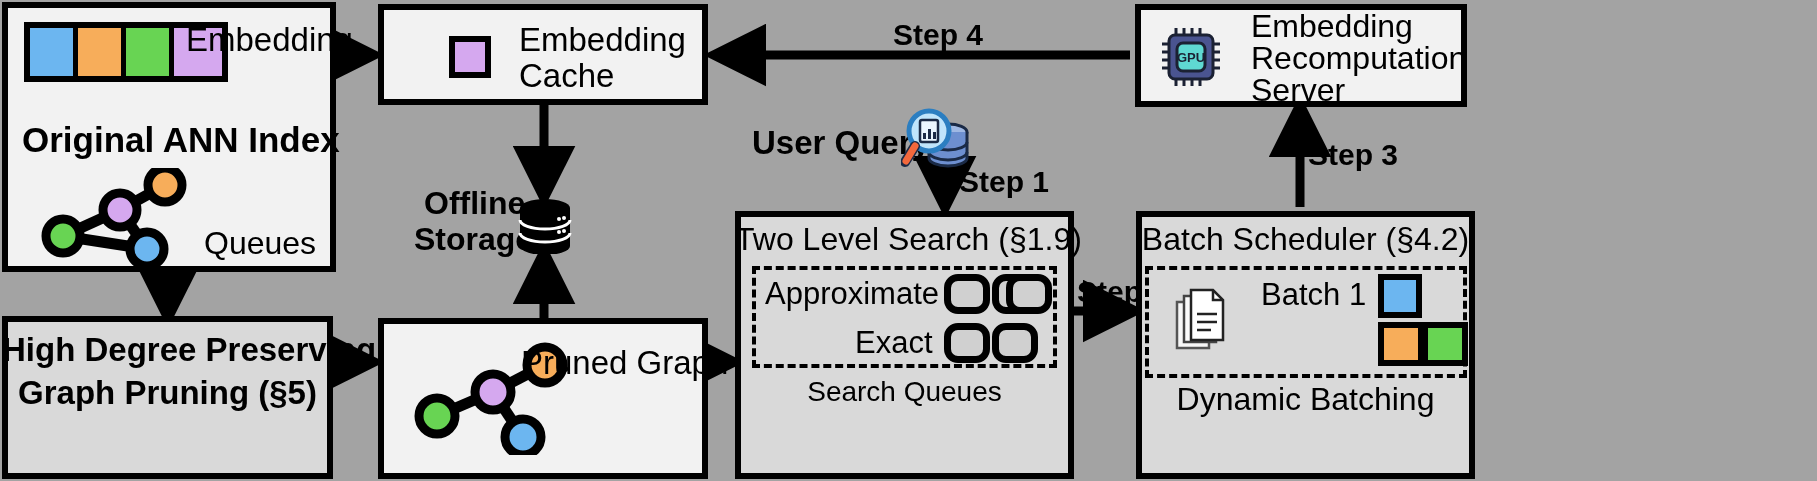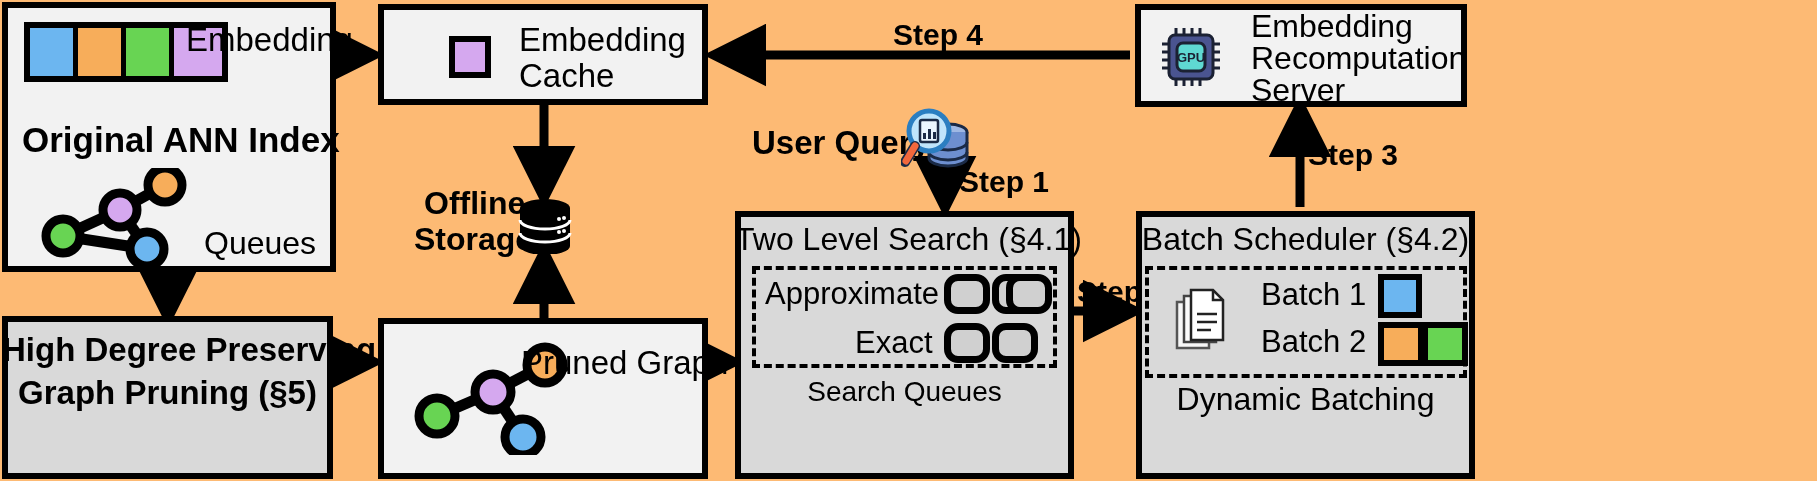--- a/index.html
+++ b/index.html
@@ -4,21 +4,21 @@
 <style>
   html,body{margin:0;padding:0;background:#fff;}
   body{
     font-family:"Liberation Sans","DejaVu Sans",sans-serif;
     color:#000;
   }
   #canvas{
     position:relative;
     width:1817px;
     height:481px;
-    background:#fdba74;
+    background:#a3a3a3;
     overflow:hidden;
   }
   .box{
     position:absolute;
     border:6px solid #000;
     box-sizing:border-box;
   }
   .fill-light{background:#f2f2f2;}
   .fill-dark{background:#d9d9d9;}
   .lbl{
@@ -163,21 +163,21 @@
     <rect x="19" y="16" width="18" height="22" rx="2" fill="#eaf6ff" stroke="#1a2a46" stroke-width="2.5"></rect>
     <rect x="22" y="29" width="3" height="6" fill="#1a2a46"></rect>
     <rect x="27" y="25" width="3" height="10" fill="#1a2a46"></rect>
     <rect x="32" y="28" width="3" height="7" fill="#1a2a46"></rect>
     <line x1="14" y1="42" x2="4" y2="58" stroke="#1a2a46" stroke-width="10" stroke-linecap="round"></line>
     <line x1="14" y1="42" x2="5" y2="57" stroke="#f2683c" stroke-width="7" stroke-linecap="round"></line>
   </svg>
   <div class="lbl bold" style="left:959px;top:165px;font-size:30px;">Step 1</div>
 
   <div class="box fill-dark" style="left:735px;top:211px;width:339px;height:268px;"></div>
-  <div class="lbl ctr" style="left:735px;top:222px;width:339px;font-size:32px;">Two Level Search (§4.1)</div>
+  <div class="lbl ctr" style="left:735px;top:222px;width:339px;font-size:32px;">Two Level Search (§1.9)</div>
   <div class="dashbox" style="left:752px;top:266px;width:305px;height:102px;"></div>
 
   <div class="lbl" style="left:765px;top:277px;font-size:31px;">Approximate</div>
   <div class="slot" style="left:944px;top:274px;width:46px;height:40px;"></div>
   <div class="slot" style="left:992px;top:274px;width:46px;height:40px;"></div>
   <div class="slot" style="left:1006px;top:274px;width:46px;height:40px;"></div>
 
   <div class="lbl" style="left:855px;top:326px;font-size:31px;">Exact</div>
   <div class="slot" style="left:944px;top:323px;width:46px;height:40px;"></div>
   <div class="slot" style="left:992px;top:323px;width:46px;height:40px;"></div>
@@ -196,21 +196,20 @@
     <path d="M18,4 h22 l10,10 v40 h-32 z" fill="#fff" stroke="#222" stroke-width="2.5"></path>
     <path d="M40,4 v10 h10" fill="none" stroke="#222" stroke-width="2.5"></path>
     <line x1="24" y1="28" x2="44" y2="28" stroke="#222" stroke-width="2.5"></line>
     <line x1="24" y1="36" x2="44" y2="36" stroke="#222" stroke-width="2.5"></line>
     <line x1="24" y1="44" x2="38" y2="44" stroke="#222" stroke-width="2.5"></line>
   </svg>
 
   <div class="lbl" style="left:1261px;top:278px;font-size:31px;">Batch 1</div>
   <div class="sq" style="left:1378px;top:274px;width:44px;height:44px;background:#6cb6f0;"></div>
 
-  <div class="lbl" style="left:1261px;top:325px;font-size:31px;">Batch 2</div>
   <div class="sq" style="left:1378px;top:322px;width:46px;height:44px;background:#f7ad5a;"></div>
   <div class="sq" style="left:1422px;top:322px;width:46px;height:44px;background:#68d453;"></div>
 
   <div class="lbl ctr" style="left:1136px;top:382px;width:339px;font-size:32px;text-align:center;">Dynamic Batching</div>
 
   <div class="lbl bold" style="left:1308px;top:138px;font-size:30px;">Step 3</div>
 
   <div class="box fill-light" style="left:1135px;top:4px;width:332px;height:103px;"></div>
   <svg class="svg-abs" style="left:1160px;top:26px;" width="62" height="62">
     <g stroke="#1b2133" stroke-width="3">

